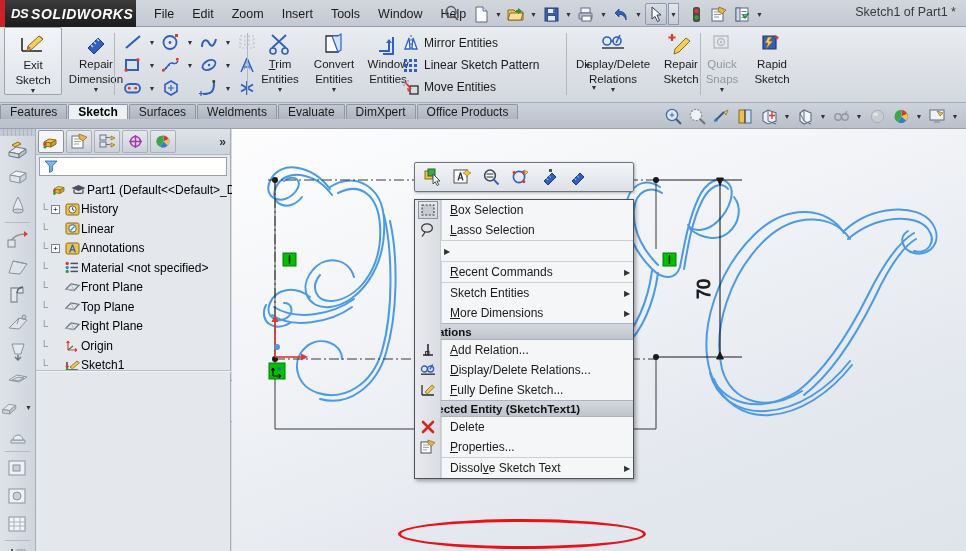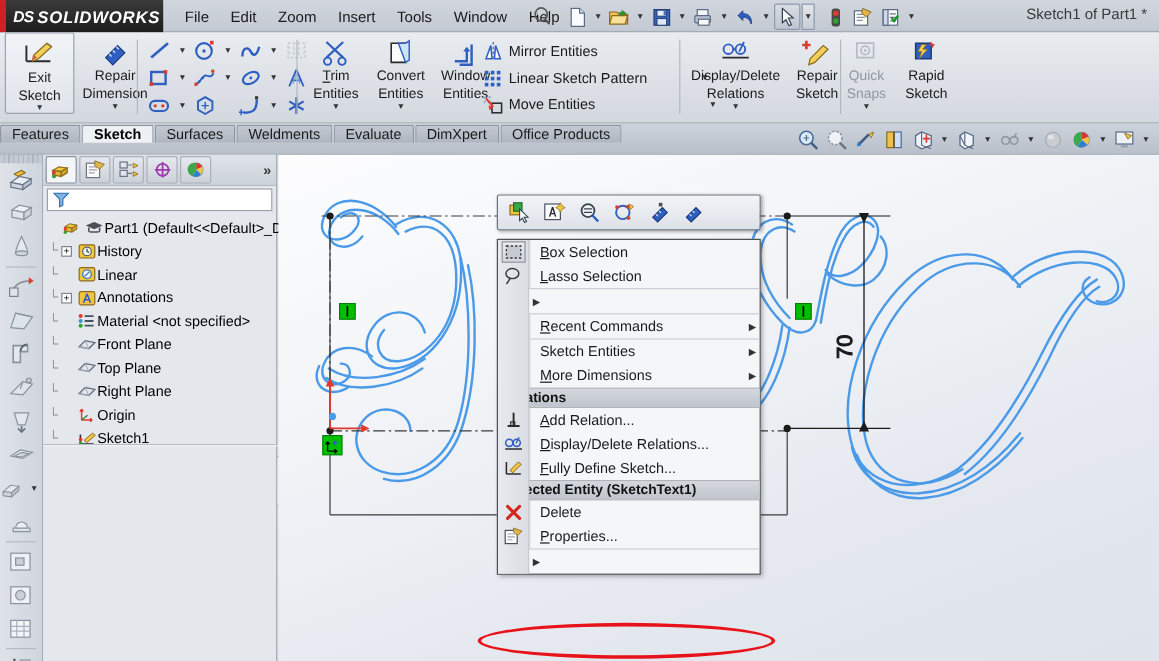--- a/index.html
+++ b/index.html
@@ -1294,19 +1294,20 @@
             <line x1="4" y1="8.4" x2="10" y2="8.4" stroke="#9aa3b0"></line>
             <line x1="4" y1="10.8" x2="8" y2="10.8" stroke="#9aa3b0"></line>
             <path d="M9 1l7 2.6-3.6 3.6L9 4.4z" fill="#e0b44c" stroke="#8a6a1c" stroke-width="0.7"></path>
           </svg>
       </div>
       <div class="ctext"><span class="u">P</span>roperties...</div>
     </div>
     <div class="ctxsep"></div>
     <div class="ctxrow">
       <div class="cicon"></div>
+      <div class="ctext">Dissol<span class="u">v</span>e Sketch Text</div>
       <div class="carrow">▶</div>
     </div>
   </div>
 
   <div class="highlight-ellipse"></div>
 
 </div>
 
 </body></html>

